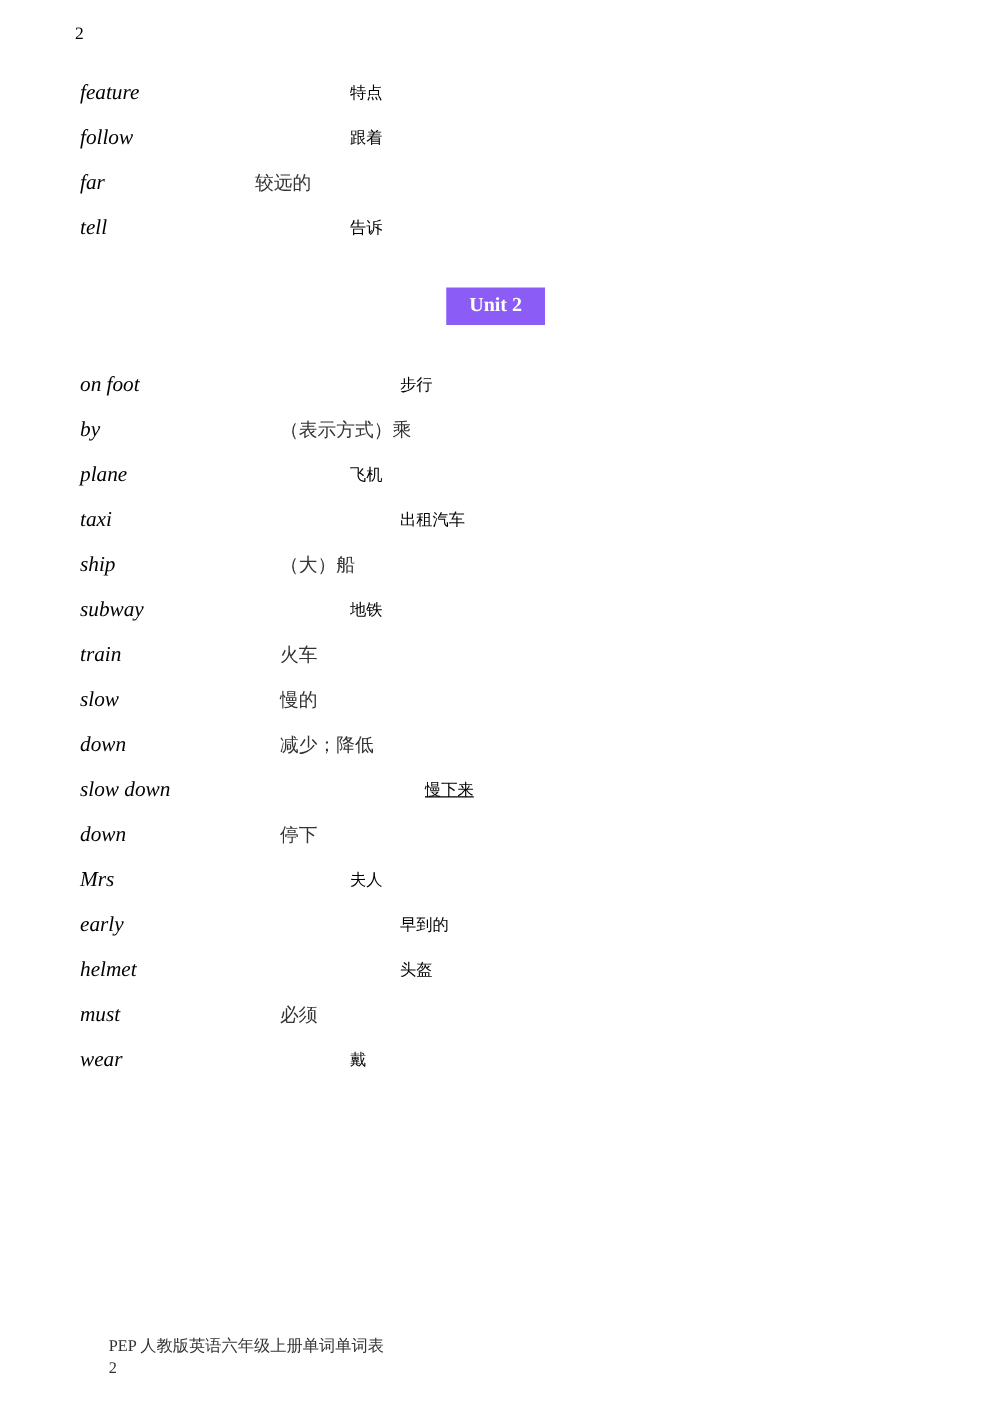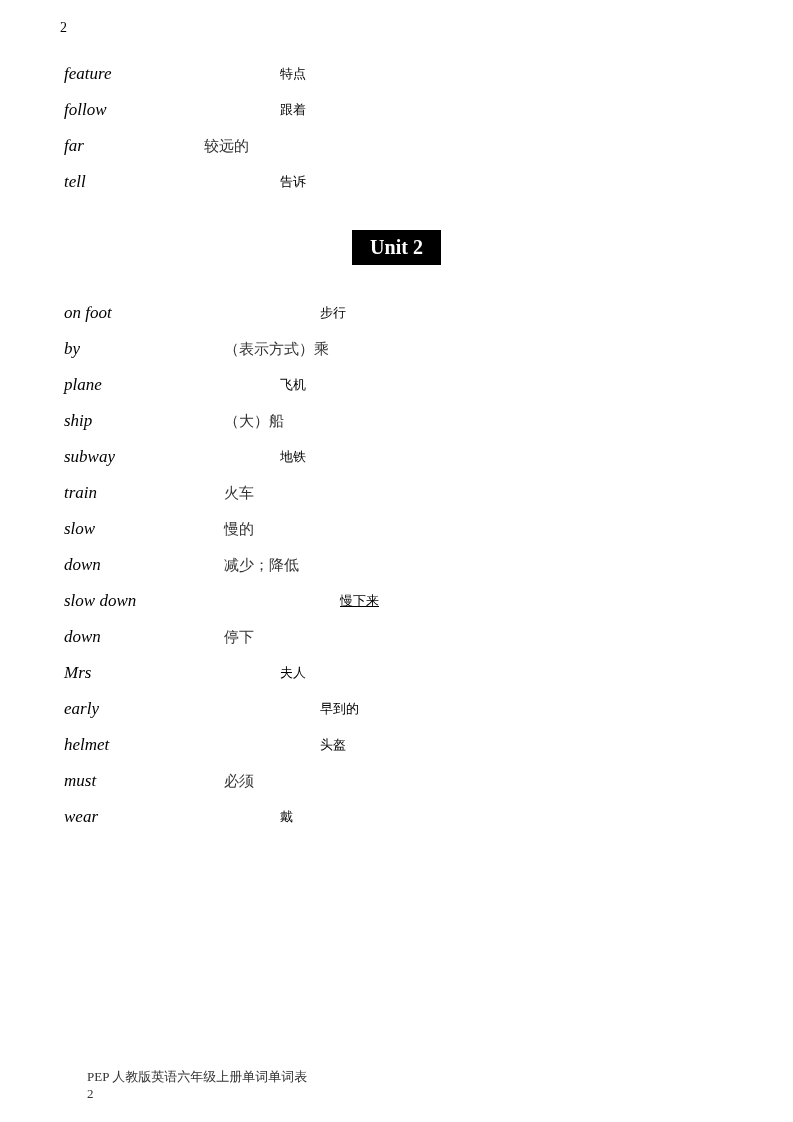--- a/index.html
+++ b/index.html
@@ -57,23 +57,23 @@
       color: #333;
       padding-right: 10px;
     }
 
     .unit-divider {
       text-align: center;
       margin: 30px 0 30px 0;
     }
 
     .unit-badge {
-      background-color: #000000;
+      background-color: #8b5cf6;
       color: #ffffff;
-      font-size: 20px;
+      font-size: 16px;
       font-weight: bold;
       padding: 6px 18px;
       font-family: "Times New Roman", Arial, serif;
       display: inline-block;
     }
 
     .footer {
       position: absolute;
       bottom: 20px;
       left: 0;
@@ -134,20 +134,24 @@
       </tr>
         <tr>
         <td class="en-word" style="">by</td>
         <td class="extra-info">（表示方式）乘</td>
       </tr>
         <tr>
         <td class="en-word" style="">plane</td>
         <td class="cn-meaning" style="padding-left:60px;">飞机</td>
       </tr>
         <tr>
+        <td class="en-word" style="">taxi</td>
+        <td class="cn-meaning" style="padding-left:100px;">出租汽车</td>
+      </tr>
+        <tr>
         <td class="en-word" style="">ship</td>
         <td class="extra-info">（大）船</td>
       </tr>
         <tr>
         <td class="en-word" style="">subway</td>
         <td class="cn-meaning" style="padding-left:60px;">地铁</td>
       </tr>
         <tr>
         <td class="en-word" style="">train</td>
         <td class="extra-info">火车</td>

